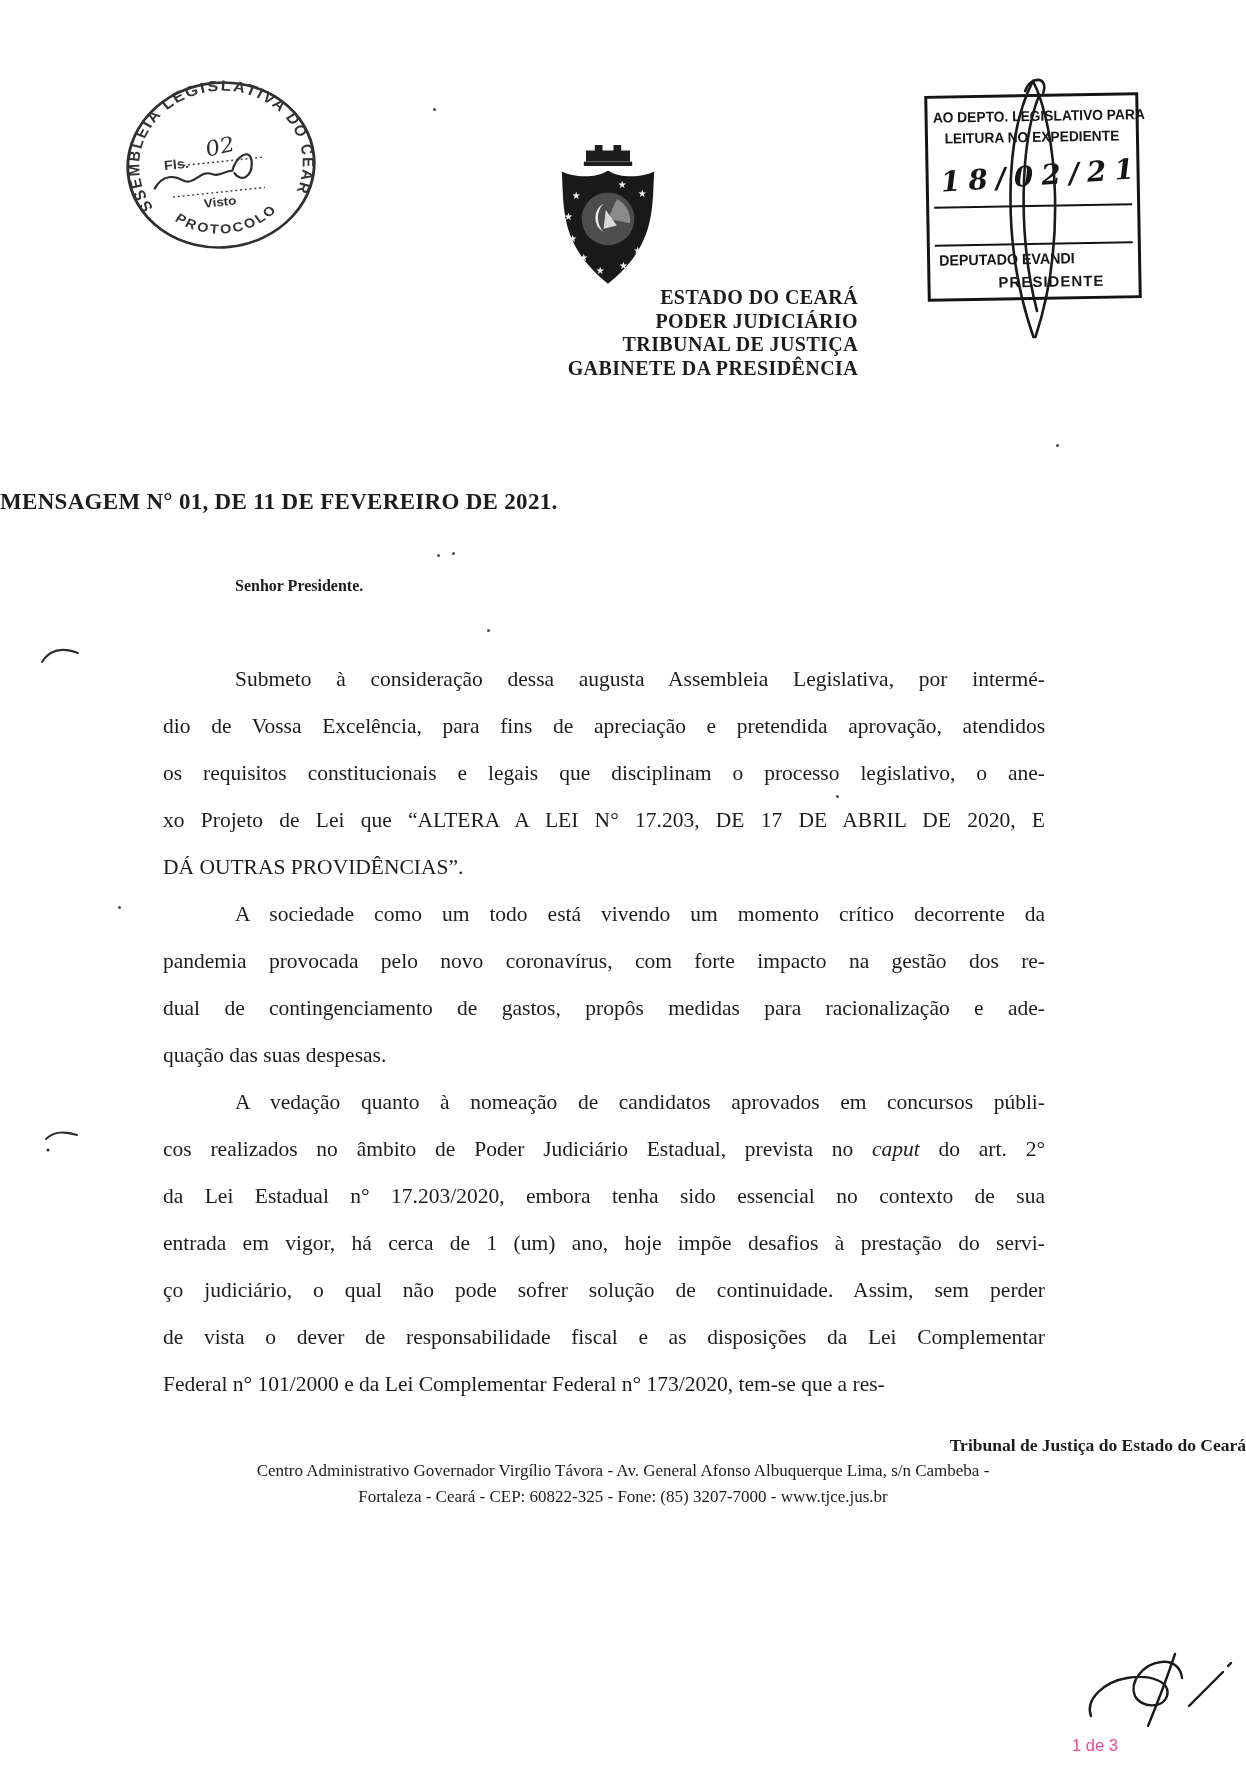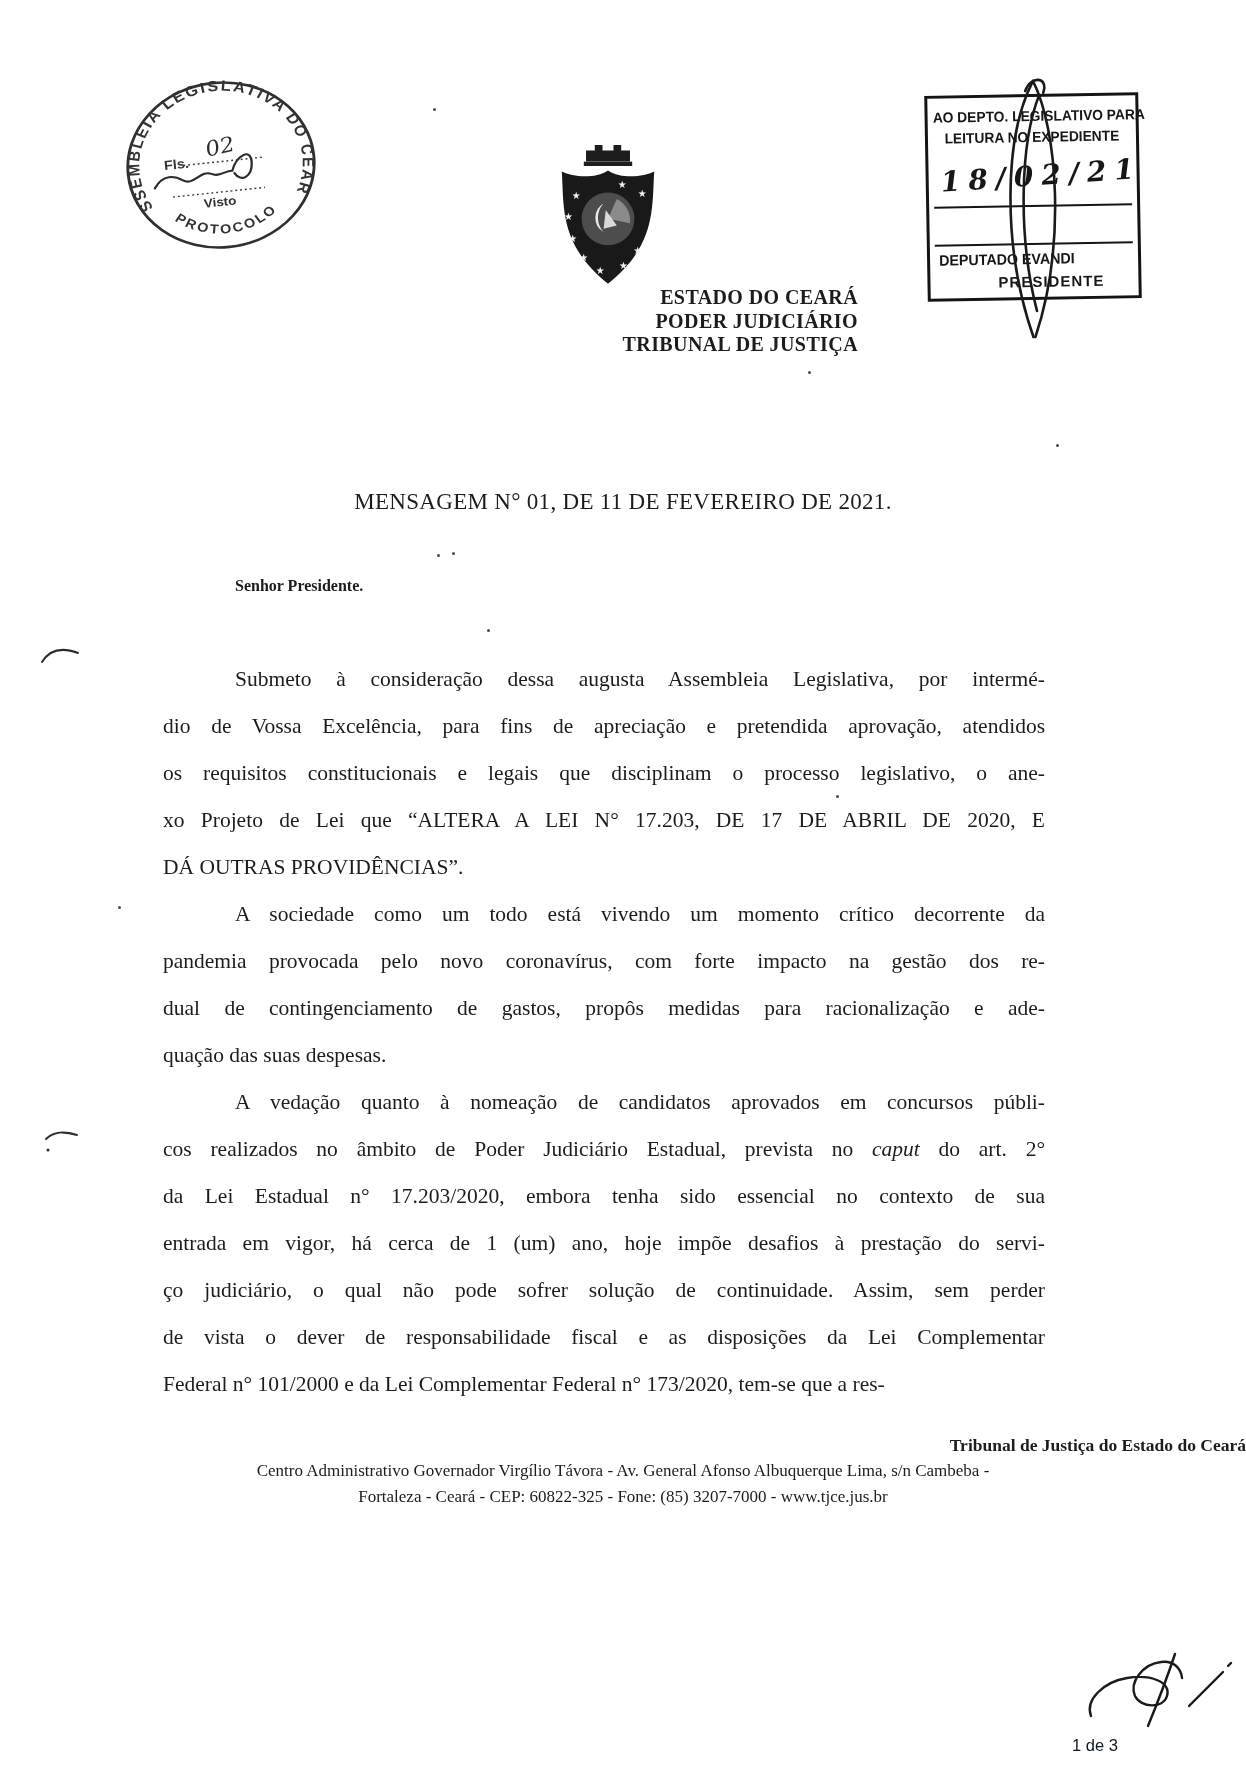--- a/index.html
+++ b/index.html
@@ -33,36 +33,36 @@
   .exp-line2{margin-top:5px; text-align:center; font-size:14.5px; transform:scaleX(.95); white-space:nowrap;}
   .exp-date{position:absolute; left:12px; top:62px; font-family:"DejaVu Serif",serif; font-style:italic;
     font-weight:600; font-size:28px; letter-spacing:8px; transform:rotate(-3deg); white-space:nowrap;}
   .exp-rule{position:absolute; left:5px; right:5px; border-top:2.5px solid #141414;}
   .exp-rule.r1{top:108px;} .exp-rule.r2{top:146px;}
   .exp-dep{position:absolute; left:9px; top:153px; font-size:15px; transform:scaleX(.95); transform-origin:left; white-space:nowrap;}
   .exp-pres{position:absolute; left:68px; top:176px; font-size:15px; letter-spacing:1px; white-space:nowrap;}
   .exp-sig{position:absolute; left:28px; top:-16px; width:150px; height:280px; overflow:visible;}
   .exp-sig path{fill:none; stroke:#1a1a1a; stroke-width:2.6; stroke-linecap:round;}
   
-  .doc-title{position:absolute; left:0; top:489px; width:1246px; text-align:center;
-    font-weight:400; font-size:23px; letter-spacing:.3px;}
+  .doc-title{position:absolute; left:0; top:489px; width:1246px; text-align:left;
+    font-weight:700; font-size:23px; letter-spacing:.3px;}
   .salutation{position:absolute; left:235px; top:577px; font-weight:700; font-size:16px;}
   .body-text{position:absolute; left:163px; top:656px; width:882px; font-size:21.5px; line-height:47px;}
   .para .line{text-align:justify; text-align-last:justify; white-space:normal;}
   .para .line:last-child{text-align-last:left;}
   .para .line.first{text-indent:72px;}
   
   .footer{position:absolute; left:0; top:1432px; width:1246px; text-align:center; line-height:26px;}
   .footer .f1{font-weight:700; font-size:17.5px;text-align:right;}
   .footer .f2, .footer .f3{font-size:17px;}
   
   .rubric{position:absolute; left:1085px; top:1652px; width:150px; height:92px; overflow:visible;}
   .rubric path{fill:none; stroke:#1a1a1a; stroke-width:2.4; stroke-linecap:round;}
   .page-num{position:absolute; left:1035px; top:1736px; width:120px; text-align:center;
-    font-family:"Liberation Sans",sans-serif; font-size:16.5px; color:#0f172a;}
+    font-family:"Liberation Sans",sans-serif; font-size:16.5px; color:#ec4899;}
   
   .mark{position:absolute; overflow:visible;}
   .mark path{fill:none; stroke:#2c2c2c; stroke-width:2; stroke-linecap:round;}
   .speck{position:absolute; width:3px; height:3px; background:#4a4a4a; border-radius:50%;}
 </style>
 </head>
 <body>
 
 <div class="page">
 
@@ -108,20 +108,21 @@
           <text x="81" y="48">★</text>
           <text x="63" y="40">★</text>
       </g>
     </svg>
   </div>
 
   <div class="org-header">
     <div>ESTADO DO CEARÁ</div>
     <div>PODER JUDICIÁRIO</div>
     <div>TRIBUNAL DE JUSTIÇA</div>
+    <div>GABINETE DA PRESIDÊNCIA</div>
   </div>
 
   <div class="stamp-exp">
     <div class="exp-line1">AO DEPTO. LEGISLATIVO PARA</div>
     <div class="exp-line2">LEITURA NO EXPEDIENTE</div>
     <div class="exp-date">18/02/21</div>
     <div class="exp-rule r1"></div>
     <div class="exp-rule r2"></div>
     <div class="exp-dep">DEPUTADO EVANDI</div>
     <div class="exp-pres">PRESIDENTE</div>

